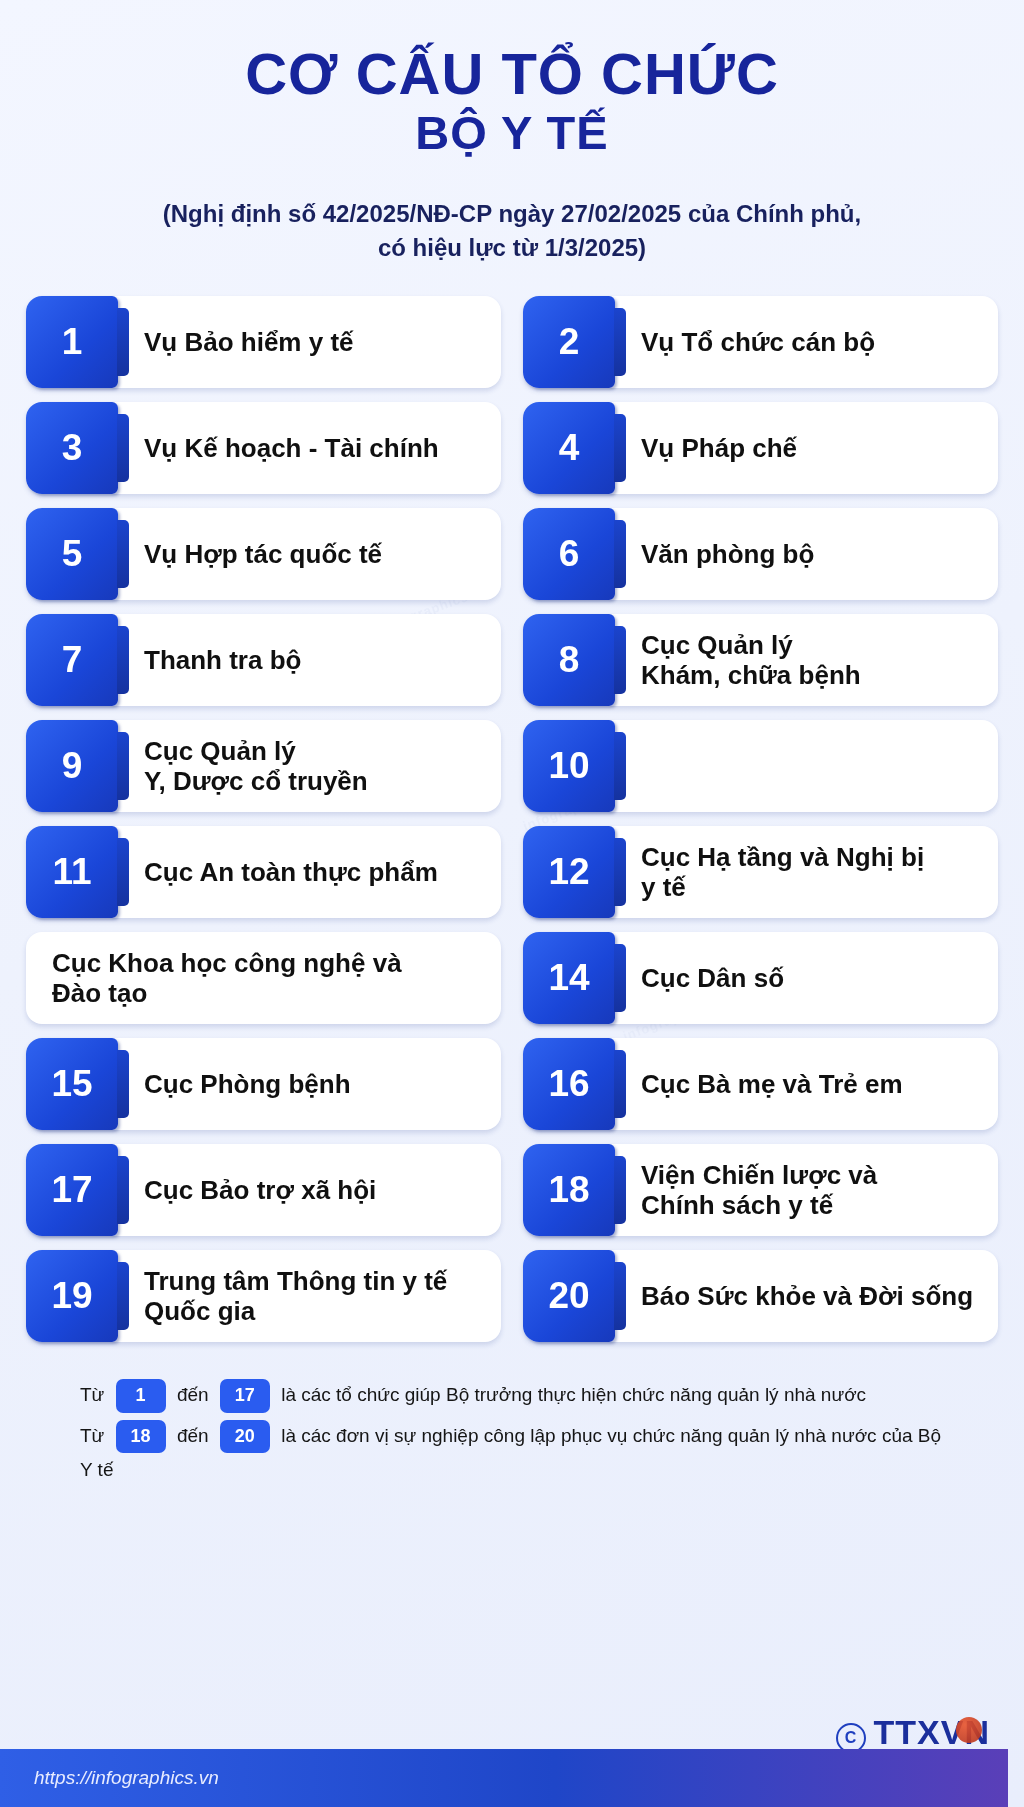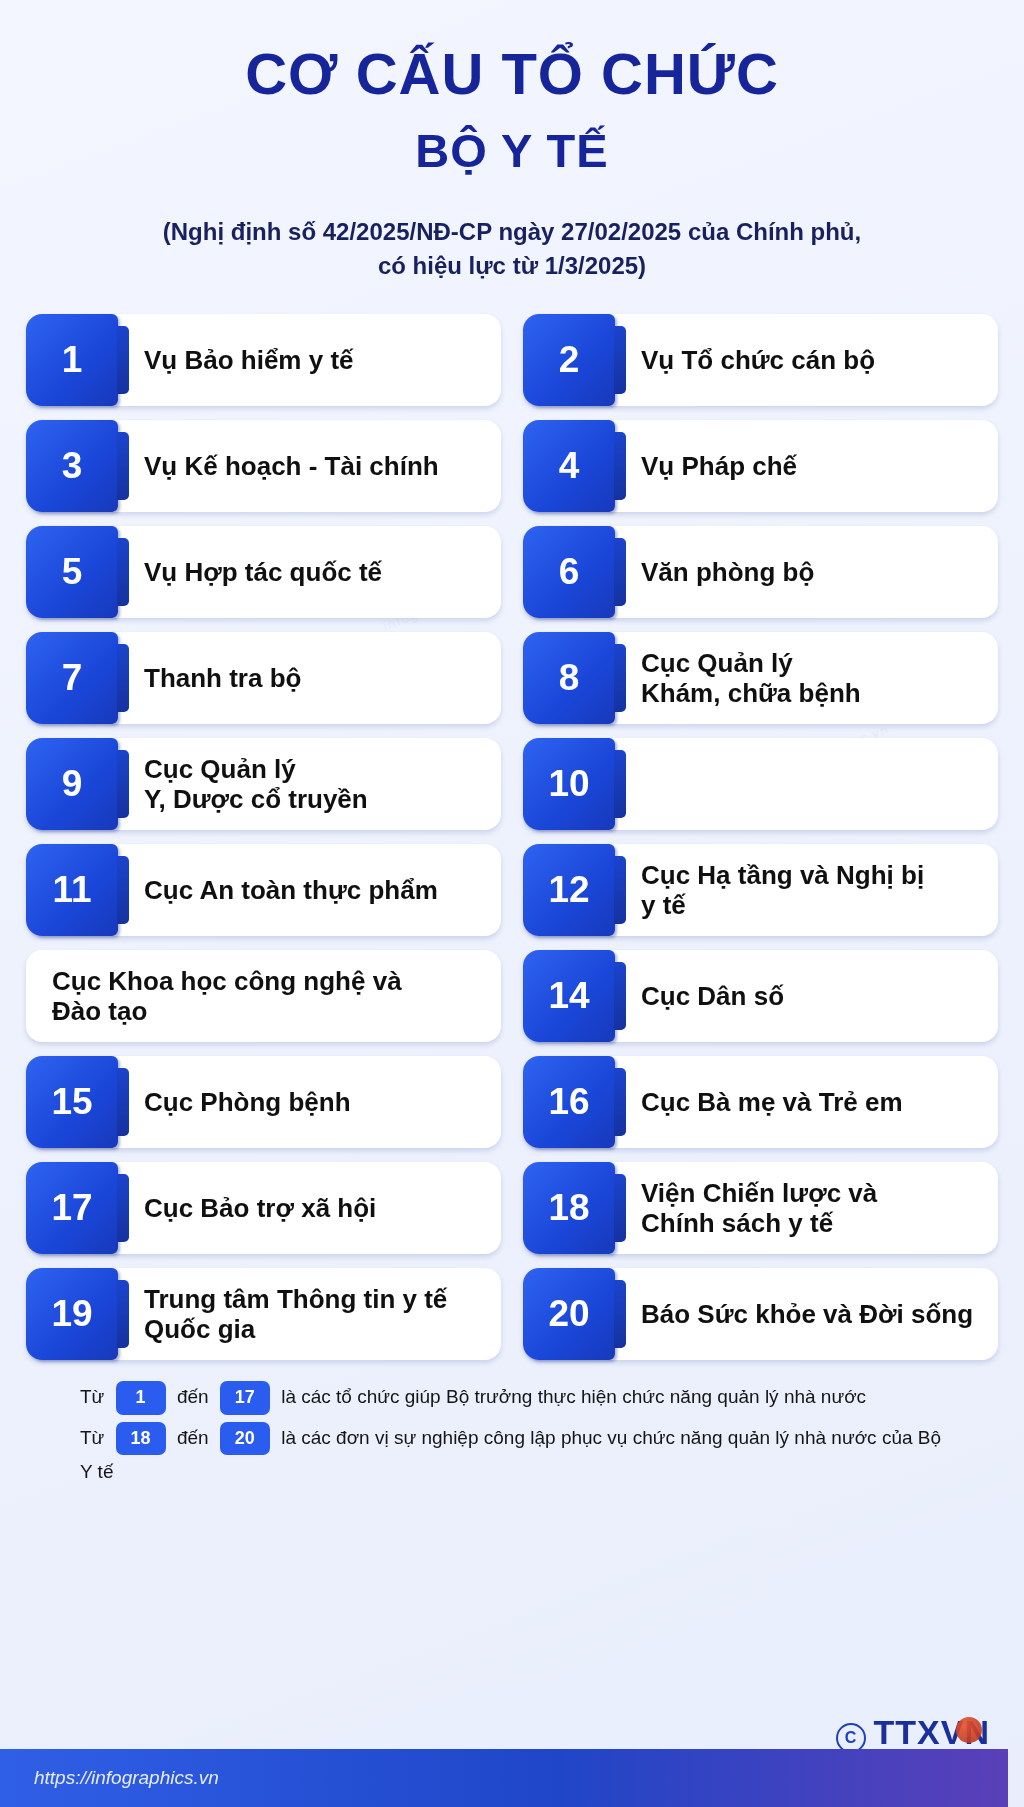--- a/index.html
+++ b/index.html
@@ -43,21 +43,21 @@
     text-align: center;
     padding-top: 42px;
   }
   .title-line1, .title-line2 {
     color: #17259b;
     font-weight: bold;
     letter-spacing: 1px;
     line-height: 1.12;
   }
   .title-line1 { font-size: 58px; }
-  .title-line2 { font-size: 47px; margin-top: 18px; }
+  .title-line2 { font-size: 47px; margin-top: 0; }
 
   .subtitle {
     margin-top: 37px;
     color: #18215e;
     font-weight: bold;
     font-size: 24px;
     line-height: 1.45;
   }
 
   .grid {
@@ -110,21 +110,21 @@
     padding: 8px 16px 8px 26px;
     font-size: 26px;
     font-weight: bold;
     color: #101010;
     line-height: 1.18;
     white-space: pre-line;
     border-radius: 30px;
   }
 
   .legend {
-    margin-top: 20px;
+    margin-top: 36px;
     padding: 0 60px;
     color: #151515;
     font-size: 19px;
     line-height: 1.75;
   }
   .legend-row {
     display: block;
     margin-bottom: 6px;
   }
   .chip {

